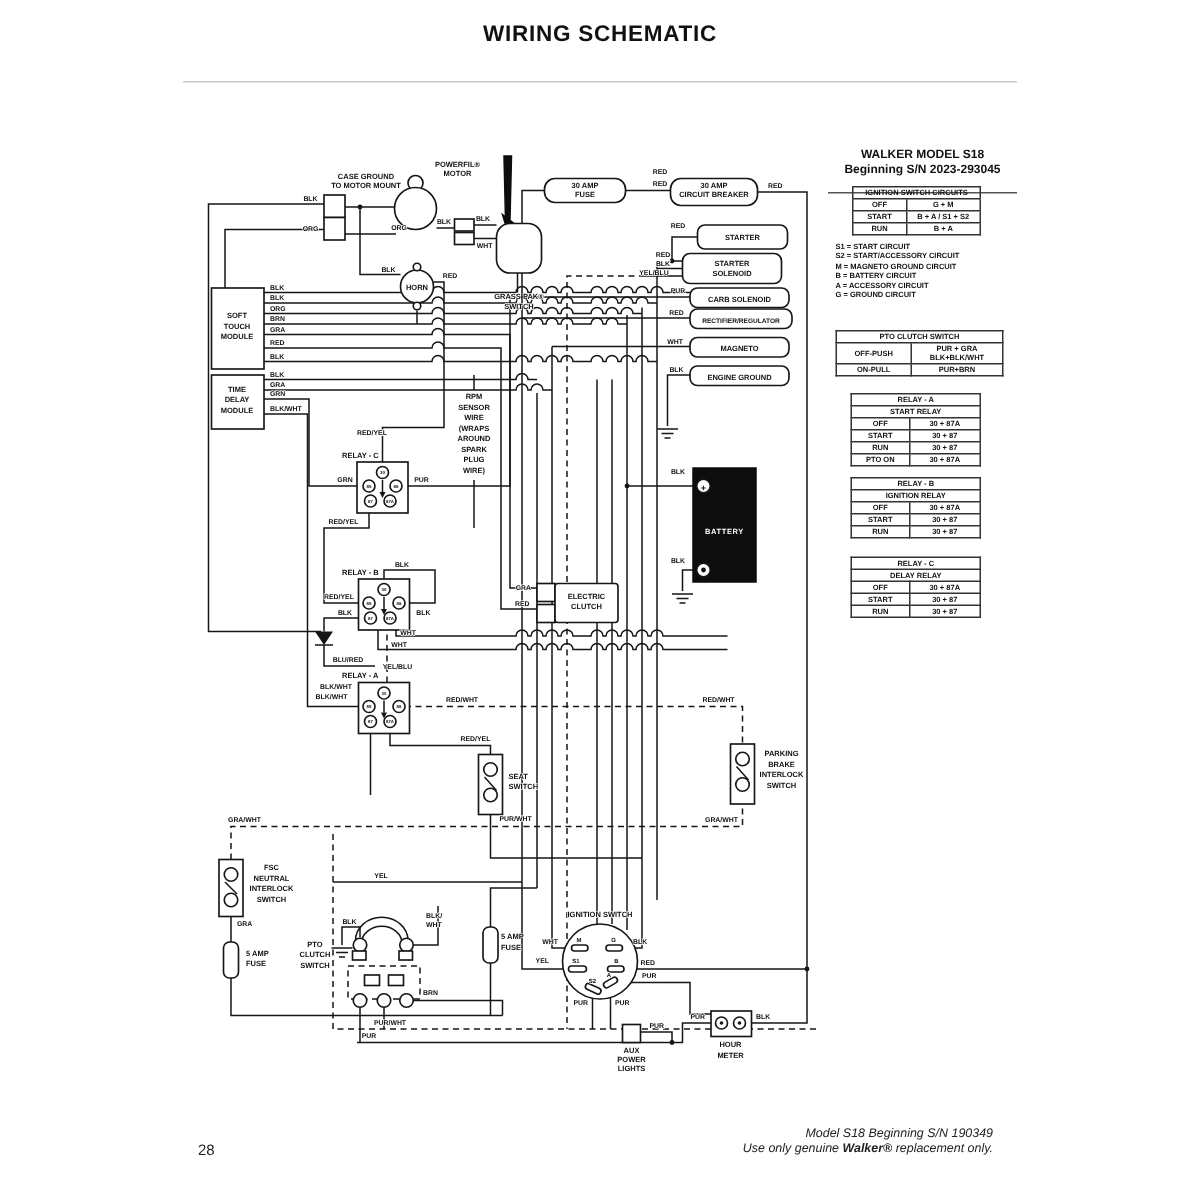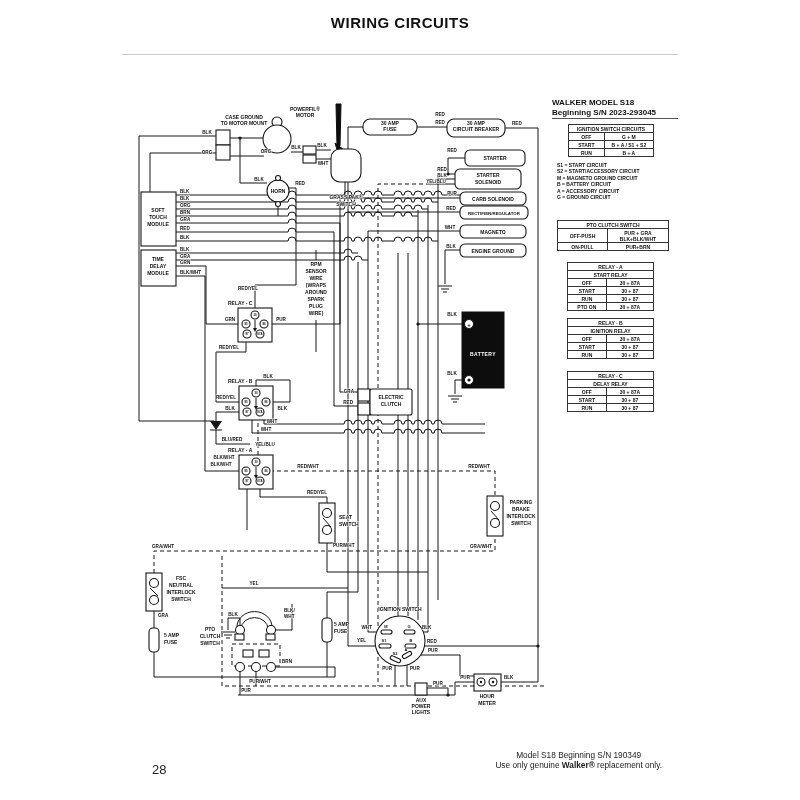--- a/index.html
+++ b/index.html
@@ -17,41 +17,41 @@
     paint-order:stroke;stroke:#fff;stroke-width:0.9px;}
   svg .cl{font-size:5px;text-anchor:middle;}
   svg .cls{font-size:5px;text-anchor:start;}
   svg .wl{font-size:4.6px;text-anchor:middle;}
   svg .wl.s{text-anchor:start;} svg .wl.e{text-anchor:end;}
   svg .pin{font-size:2.9px;text-anchor:middle;stroke-width:0;}
   svg .term{font-size:4px;text-anchor:middle;}
   svg .wht{fill:#fff;stroke:#fff;stroke-width:0;font-size:5px;text-anchor:middle;letter-spacing:0.4px;}
   svg .plus{font-size:6px;text-anchor:middle;stroke-width:0;}
   .side{position:absolute;color:#111;}
-  .model{left:552px;top:98px;width:126px;font-weight:bold;font-size:8px;
-    line-height:9.5px;border-bottom:1px solid #555;padding-bottom:1px;}
+  .model{left:552px;top:98px;width:126px;text-align:center;font-weight:bold;font-size:8px;
+    line-height:9.5px;border-bottom:1px solid #555;padding-bottom:11px;}
   table.t{border-collapse:collapse;width:100%;}
   table.t td{border:1px solid #333;font-size:5px;font-weight:bold;text-align:center;
     padding:0.5px 1px;line-height:6px;color:#111;}
   .tw{position:absolute;}
   .ignT{left:568px;top:124px;width:86px;}
   .legend{left:557px;top:162px;width:130px;font-size:5px;font-weight:bold;line-height:6.4px;}
   .ptoT{left:557px;top:220px;width:112px;}
   .rA{left:567px;top:262px;width:87px;}
   .rB{left:567px;top:318px;width:87px;}
   .rC{left:567px;top:371px;width:87px;}
-  .pgnum{position:absolute;left:152px;top:762px;font-size:13px;color:#222;}
-  .fright{position:absolute;right:138px;top:750px;text-align:center;font-size:8.3px;
-    line-height:10px;color:#222;}
+  .pgnum{position:absolute;left:132px;top:762px;font-size:10px;color:#222;}
+  .fright{position:absolute;right:138px;top:750px;text-align:right;font-size:8.3px;
+    line-height:10px;color:#222;font-style:italic;}
 </style>
 </head>
 <body>
 
 <div class="page">
-  <div class="title">WIRING CIRCUITS</div>
+  <div class="title">WIRING SCHEMATIC</div>
   <div class="rule"></div>
 
   <svg class="schem" width="800" height="800" viewBox="0 0 800 800">
 
     <g>
       <path class="w" d="M217 136 H139 V421 H214"></path>
       <path class="w" d="M217 153 H150 V192"></path>
       <path class="w" d="M230 138 H263"></path>
       <path class="w" d="M240 138 V183 H267"></path>
       <path class="w" d="M230 156 H264"></path>

